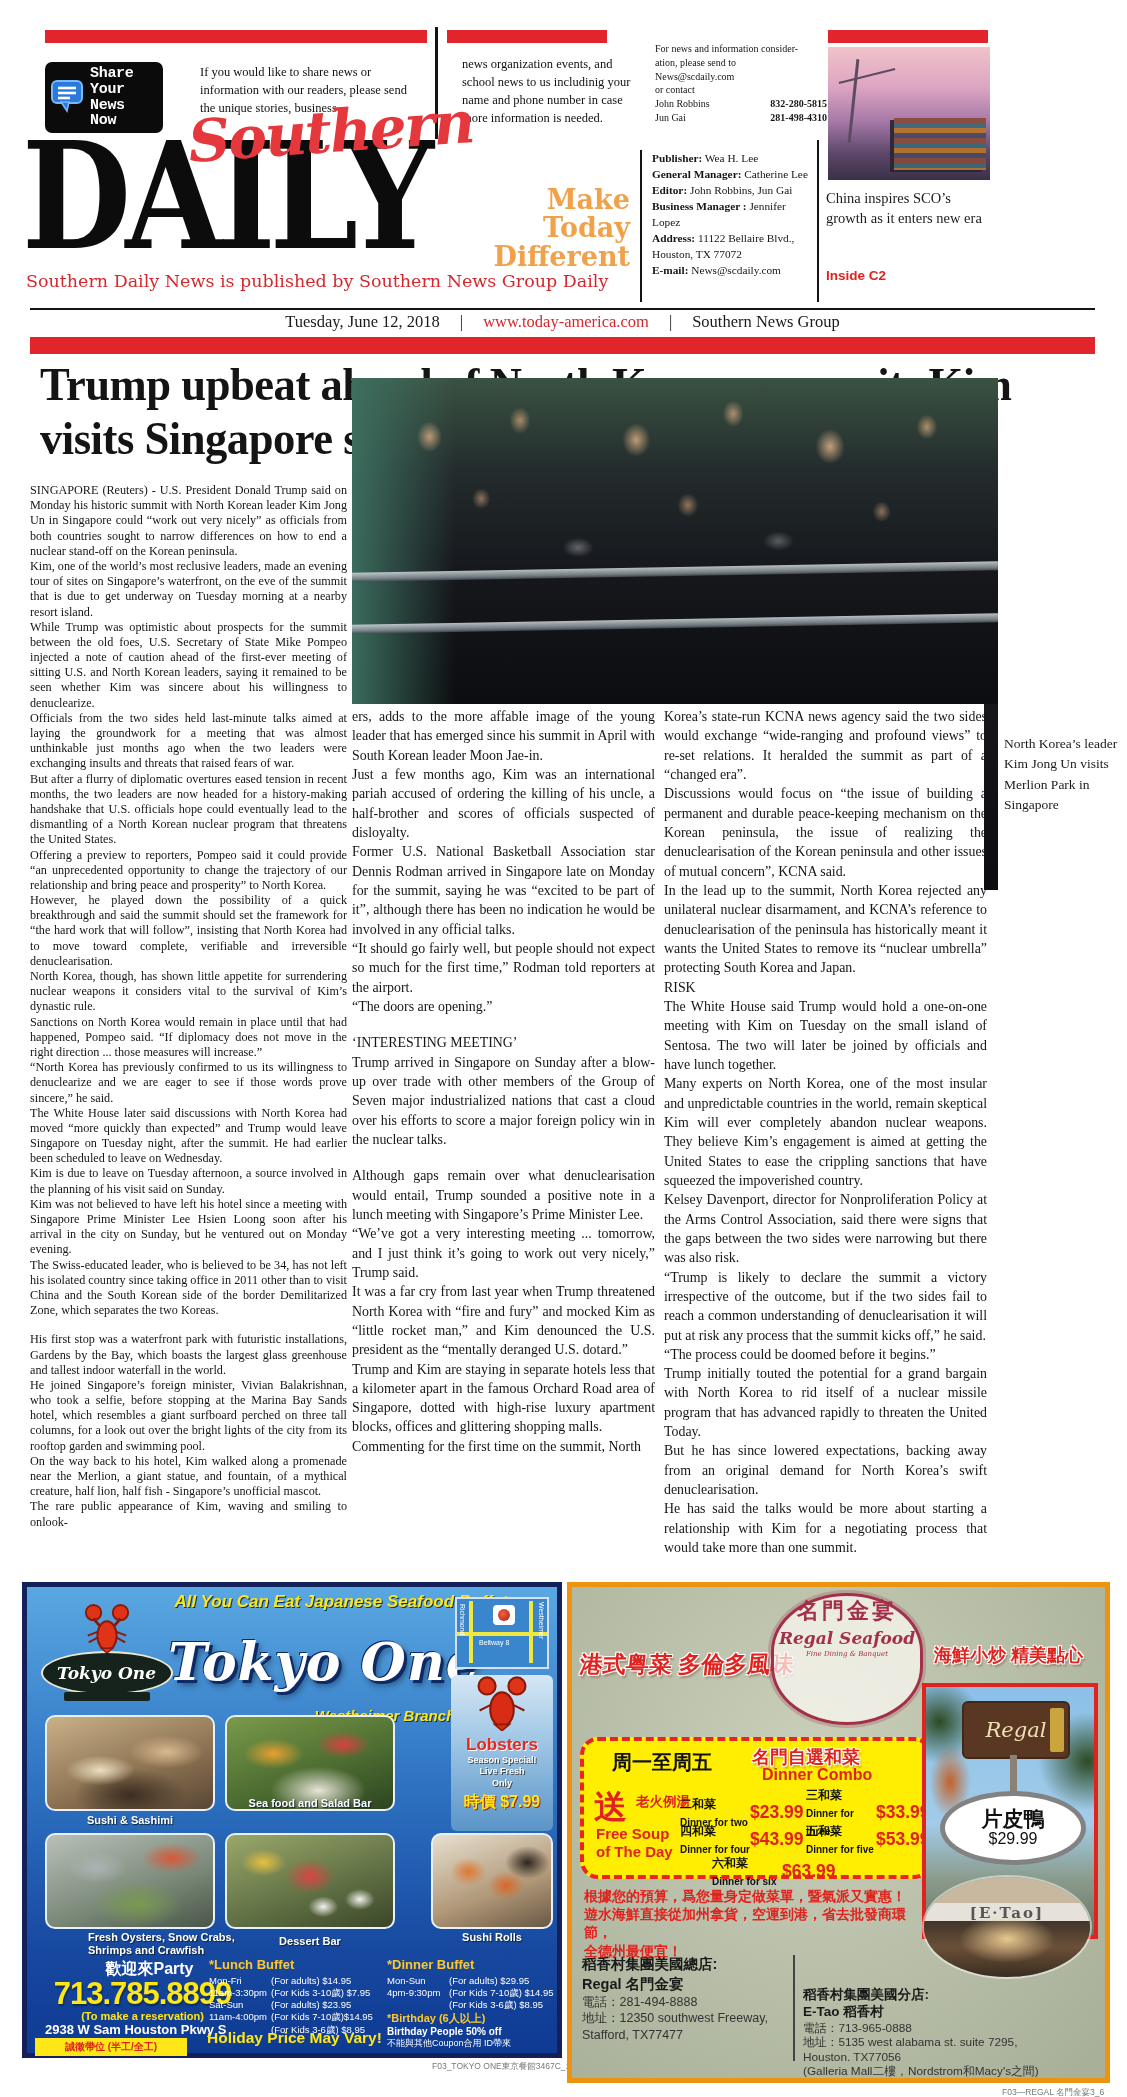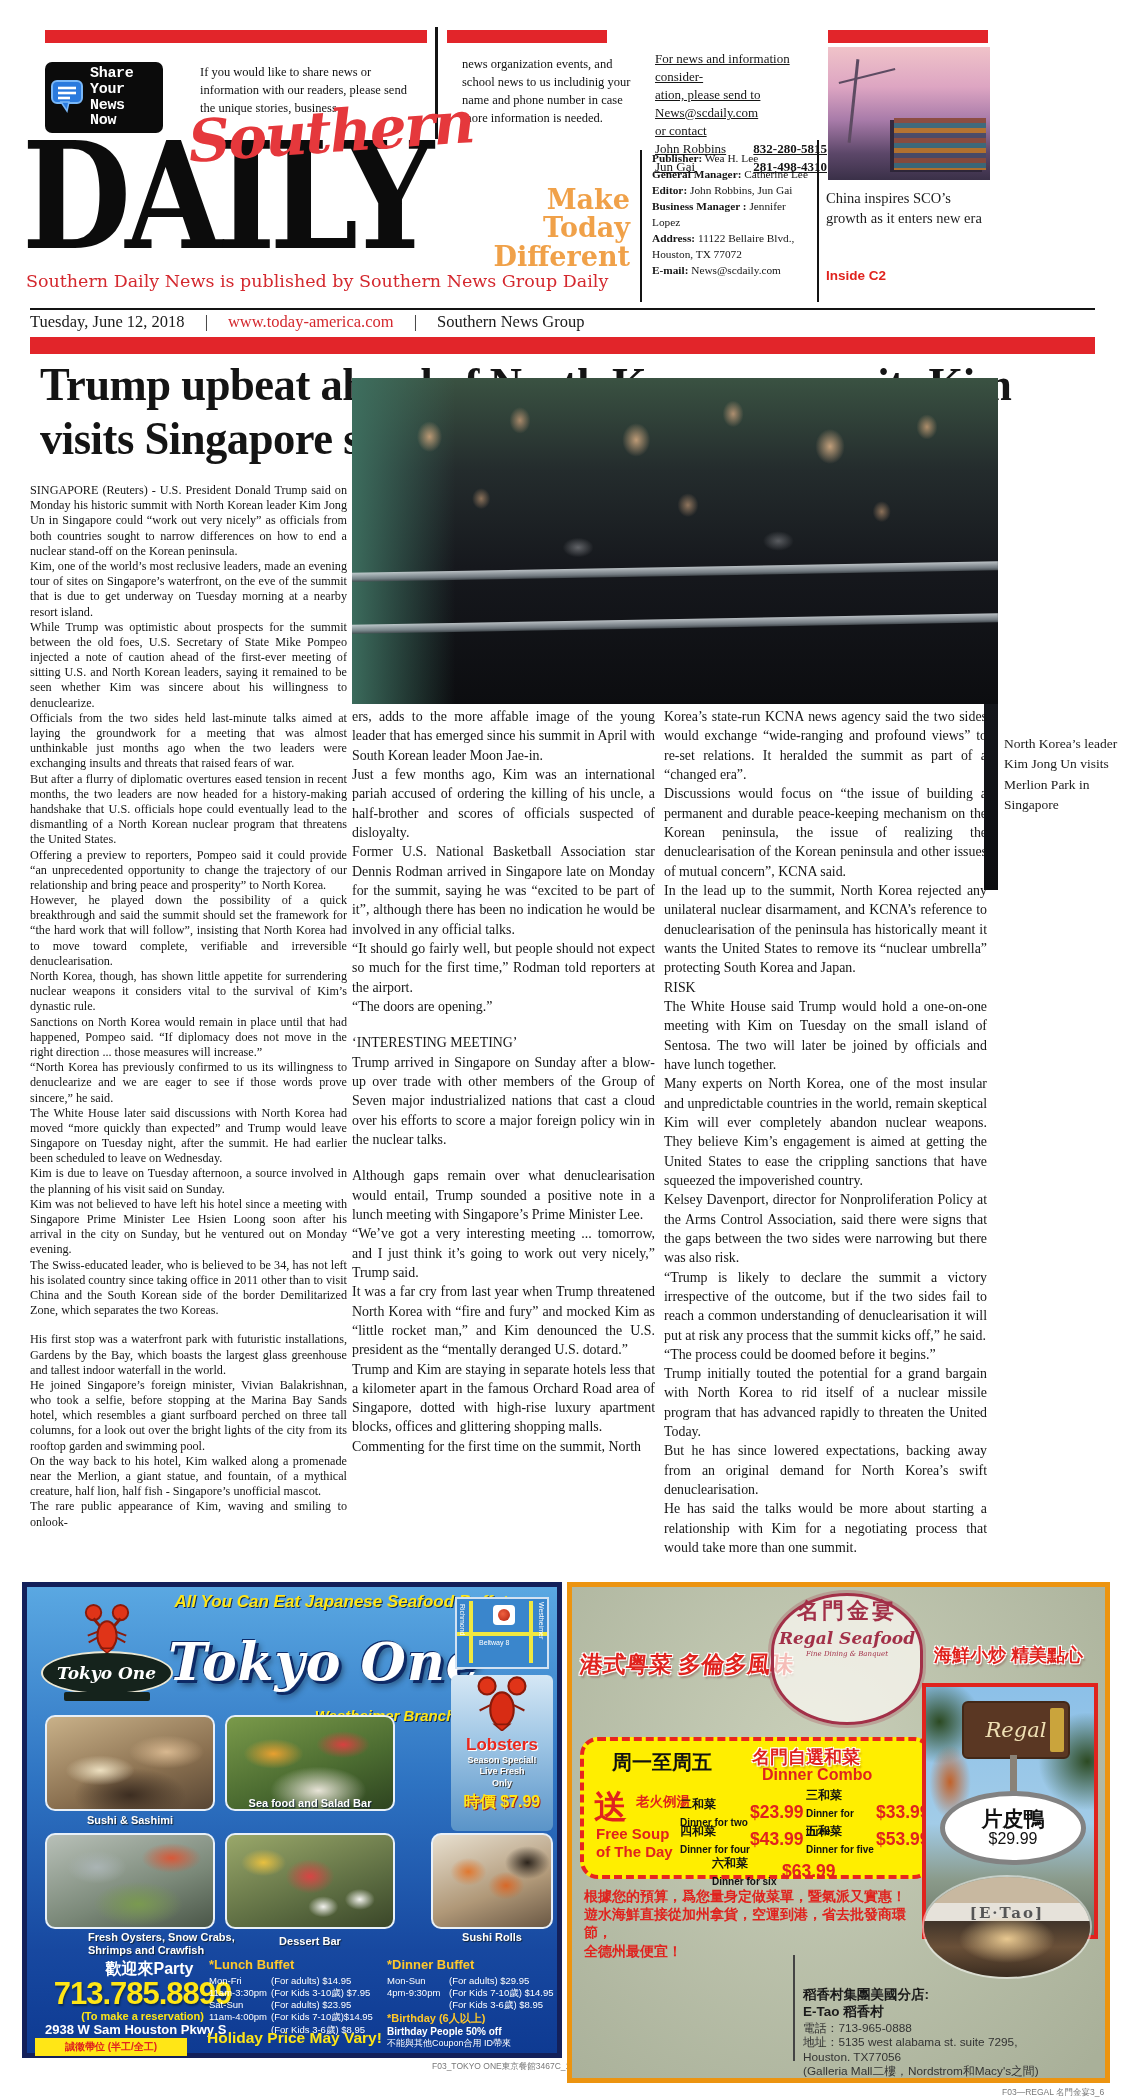--- a/index.html
+++ b/index.html
@@ -18,21 +18,21 @@
   #div-2{left:640px;top:150px;width:2px;height:152px;}
   #div-3{left:817px;top:140px;width:2px;height:162px;}
 
   .share-badge{left:45px;top:62px;width:118px;height:71px;background:#0b0b0b;border-radius:7px;
     display:flex;align-items:center;gap:5px;padding:4px 6px;box-sizing:border-box;}
   .share-badge .txt{color:#fff;font-family:Liberation Mono, monospace;font-weight:bold;
     font-size:15px;line-height:1.06;letter-spacing:-.3px;}
   .hcol{font-size:12.5px;line-height:1.45;color:#111;}
   #intro1{left:200px;top:63px;width:218px;}
   #intro2{left:462px;top:55px;width:182px;}
-  #contact{left:655px;top:50px;width:172px;font-size:13px;line-height:1.38;text-decoration:underline;}
+  #contact{left:655px;top:42px;width:172px;font-size:10px;line-height:1.38;}
   #contact .crow{display:flex;justify-content:space-between;}
   #contact .ph{font-weight:bold;}
 
   #publisher{left:652px;top:150px;width:162px;font-size:11.3px;line-height:1.42;}
   #publisher .lbl{font-weight:bold;}
 
   #port-photo{left:828px;top:47px;width:162px;height:133px;overflow:hidden;
     background:linear-gradient(180deg,#f0c3c9 0%,#dda5c2 30%,#a87ba9 55%,#5c4769 80%,#3a3048 100%);}
   #port-photo .stacks{position:absolute;right:4px;bottom:10px;width:92px;height:52px;opacity:.92;
     background:repeating-linear-gradient(180deg,#8a4a3a 0 5px,#3a6a7a 5px 10px,#b8742a 10px 15px,#474a66 15px 20px);
@@ -47,21 +47,21 @@
   #daily{left:22px;top:122px;font-family:"DejaVu Serif",serif;font-weight:bold;font-size:148px;
     line-height:1;letter-spacing:-7px;color:#0c0c0c;transform:scaleX(.85);transform-origin:left top;}
   #southern{left:188px;top:98px;font-family:"DejaVu Serif",serif;font-style:italic;font-weight:bold;
     font-size:58px;color:#e5383c;transform:rotate(-4deg);letter-spacing:-2px;}
   #mtd{left:478px;top:186px;width:152px;text-align:right;color:#f0a149;
     font-family:"DejaVu Serif",serif;font-weight:bold;font-size:27px;line-height:1.05;}
   #publine{left:26px;top:271px;font-size:17.5px;color:#d4282e;font-family:"DejaVu Serif",serif;}
 
   
   #rule{left:30px;top:308px;width:1065px;height:2px;background:#141414;}
-  #dateline{left:30px;top:312px;width:1065px;display:flex;justify-content:flex-start;gap:20px;
+  #dateline{left:30px;top:312px;width:1065px;display:flex;justify-content:center;gap:20px;
     font-size:16.5px;color:#1a1a1a;}
   #dateline .url{color:#d4282e;}
   #datebar-red{left:30px;top:337px;width:1065px;height:17px;}
 
   
   #headline{left:40px;top:358px;width:1070px;font-weight:bold;font-size:46px;line-height:1.18;
     letter-spacing:-.5px;color:#141414;transform:scaleX(.97);transform-origin:left top;}
   .col{overflow:hidden;}
   .col p{margin:0;text-align:justify;}
   #c1{left:30px;top:483px;width:317px;height:1080px;}
@@ -543,20 +543,27 @@
         </div>
       </div>
     </div>
 
     <div class="abs r-promo">
       <div>根據您的預算，爲您量身定做菜單，暨氣派又實惠！</div>
       <div>遊水海鮮直接從加州拿貨，空運到港，省去批發商環節，</div>
       <div>全德州最便宜！</div>
     </div>
 
+    <div class="abs r-store" id="r-main">
+      <div class="sh">稻香村集團美國總店:</div>
+      <div class="sh">Regal 名門金宴</div>
+      <div class="sl">電話：281-494-8888</div>
+      <div class="sl">地址：12350 southwest Freeway,</div>
+      <div class="sl">Stafford, TX77477</div>
+    </div>
     <div class="abs" id="r-div"></div>
     <div class="abs r-store" id="r-branch">
       <div class="sh">稻香村集團美國分店:</div>
       <div class="sh">E-Tao 稻香村</div>
       <div class="sl">電話：713-965-0888</div>
       <div class="sl">地址：5135 west alabama st. suite 7295,</div>
       <div class="sl">Houston. TX77056</div>
       <div class="sl">(Galleria Mall二樓，Nordstrom和Macy's之間)</div>
     </div>
 

